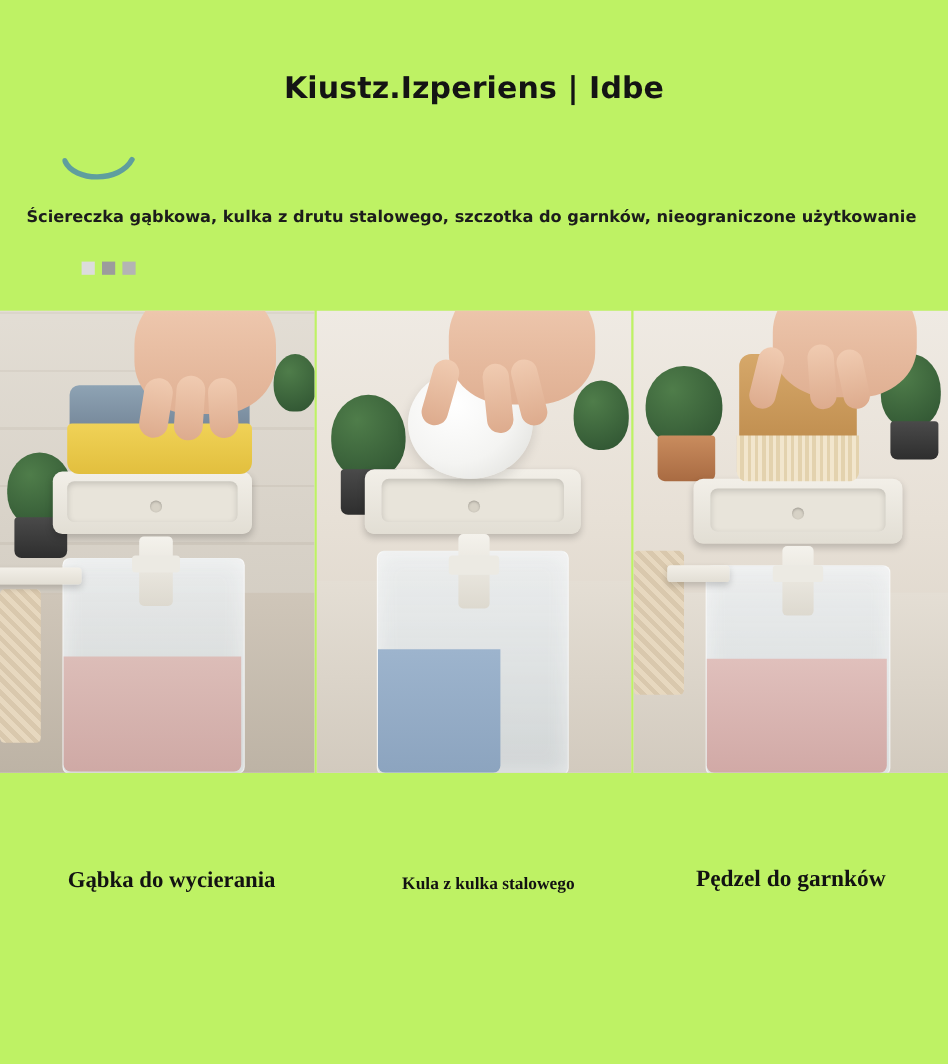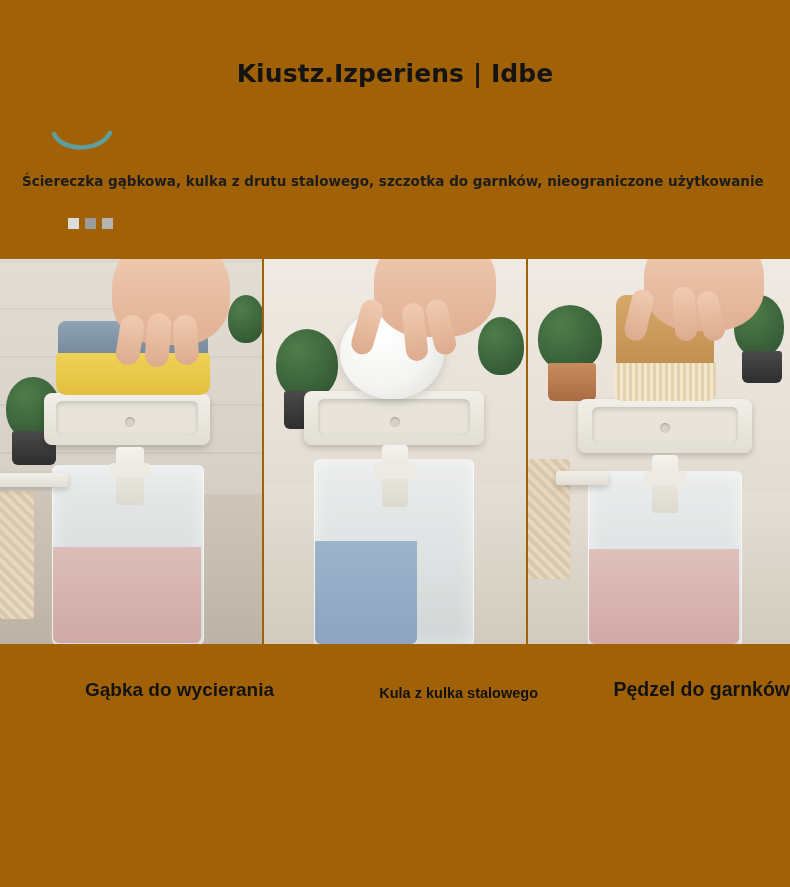--- a/index.html
+++ b/index.html
@@ -12,21 +12,21 @@
     height: 887px;
     font-family: "Liberation Sans", sans-serif;
     color: #1a1a1a;
     overflow: hidden;
     position: relative;
   }
   .page {
     width: 790px;
     height: 887px;
     position: relative;
-    background: #a16207;
+    background: #bef264;
   }
 
   
   .headline {
     padding-top: 55px;
     text-align: center;
     font-family: "DejaVu Sans", sans-serif;
     font-weight: bold;
     font-size: 25px;
     line-height: 37px;
@@ -223,24 +223,25 @@
     border-radius: 4px;
   }
 
   
   .captions {
     position: relative;
     height: 90px;
   }
   .caption {
     position: absolute;
-    text-align: right;
-    font-family: Liberation Sans, sans-serif;
+    text-align: center;
+    font-family: Liberation Serif, serif;
     font-weight: bold;
     color: #121212;
+    margin-top: 44px;
   }
   .cap1 { left: 12px;  top: 35px; width: 262px; font-size: 19px; }
   .cap2 { left: 276px; top: 41px; width: 262px; font-size: 14.5px; }
   .cap3 { left: 528px; top: 34px; width: 262px; font-size: 19.5px; }
 </style>
 </head>
 <body>
 
 <div class="page">
 

